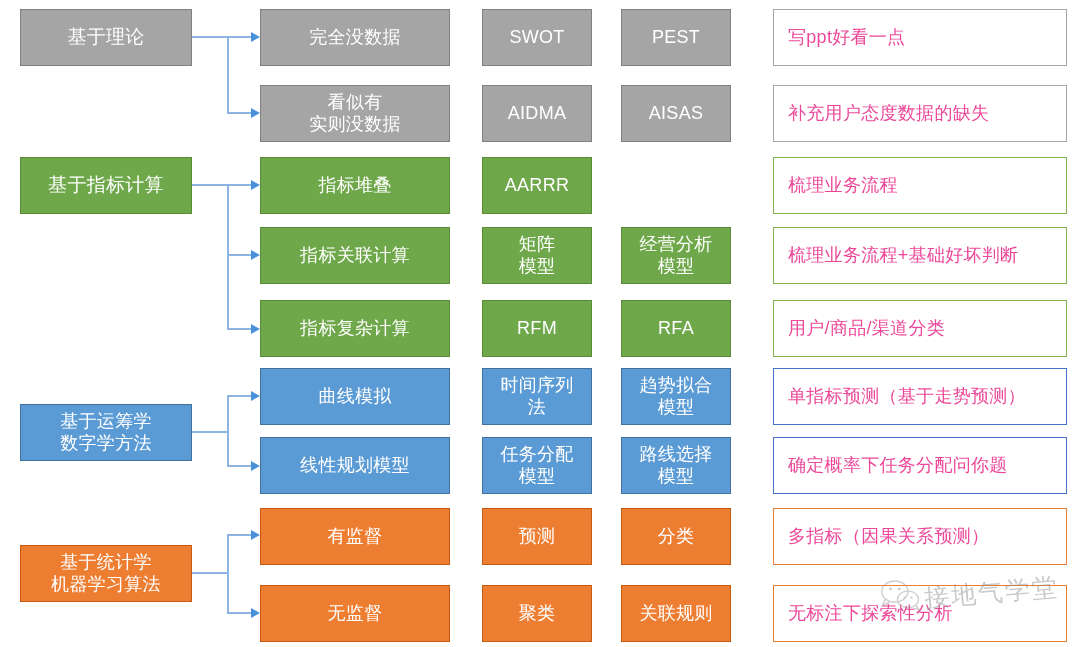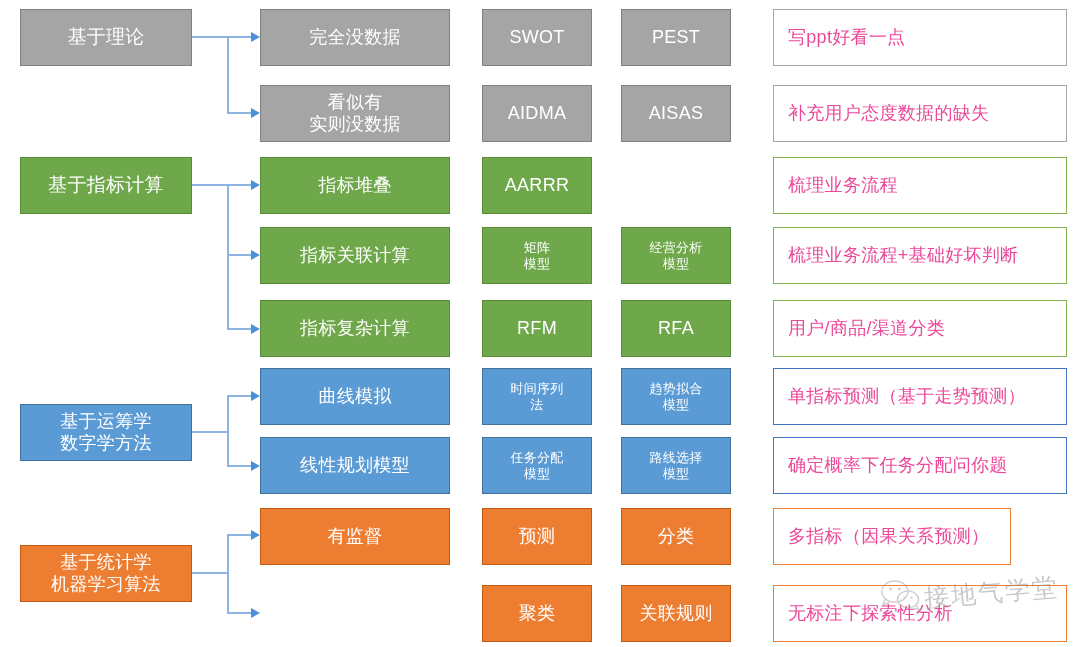--- a/index.html
+++ b/index.html
@@ -54,21 +54,21 @@
     padding-left:14px;
     text-align:left;
   }
   .o-gray{border:1px solid #a6a6a6;}
   .o-green{border:1px solid #7fb24f;}
   .o-blue{border:1px solid #4472c4;}
   .o-orange{border:1px solid #ed7d31;}
 
   .fs-lg{font-size:19px;}
   .fs-md{font-size:18px;}
-  .fs-sm{font-size:13px;}
+  .fs-sm{font-size:18px;}
 
   
   .conn{
     position:absolute;
     background:#8eb4e3;
   }
   .conn-h{height:1.6px;}
   .conn-v{width:1.6px;}
   .arrow{
     position:absolute;
@@ -189,22 +189,23 @@
   <div class="node n-blue fs-sm" style="left:621px;top:437px;width:110px;height:57px;">路线选择
 模型</div>
   <div class="node note o-blue fs-md" style="left:773px;top:437px;width:294px;height:57px;">确定概率下任务分配问你题</div>
 
   <div class="node n-orange fs-md" style="left:20px;top:545px;width:172px;height:57px;">基于统计学
 机器学习算法</div>
 
   <div class="node n-orange fs-md" style="left:260px;top:508px;width:190px;height:57px;">有监督</div>
   <div class="node n-orange fs-md" style="left:482px;top:508px;width:110px;height:57px;">预测</div>
   <div class="node n-orange fs-md" style="left:621px;top:508px;width:110px;height:57px;">分类</div>
-  <div class="node note o-orange fs-md" style="left:773px;top:508px;width:238px;height:57px;">多指标（因果关系预测）</div>
-
+  <div class="node note o-orange fs-md" style="left:773px;top:508px;width:294px;height:57px;">多指标（因果关系预测）</div>
+
+  <div class="node n-orange fs-md" style="left:260px;top:585px;width:190px;height:57px;">无监督</div>
   <div class="node n-orange fs-md" style="left:482px;top:585px;width:110px;height:57px;">聚类</div>
   <div class="node n-orange fs-md" style="left:621px;top:585px;width:110px;height:57px;">关联规则</div>
   <div class="node note o-orange fs-md" style="left:773px;top:585px;width:294px;height:57px;">无标注下探索性分析</div>
 
   <div id="watermark">
     <svg class="wm-icon" viewBox="0 0 48 38">
       <ellipse cx="17" cy="15" rx="15" ry="12" fill="none" stroke="#9a9a9a" stroke-width="1.6"></ellipse>
       <path d="M6 24 L3 31 L11 27" fill="none" stroke="#9a9a9a" stroke-width="1.6"></path>
       <circle cx="12" cy="12" r="1.7" fill="#9a9a9a"></circle>
       <circle cx="22" cy="12" r="1.7" fill="#9a9a9a"></circle>

